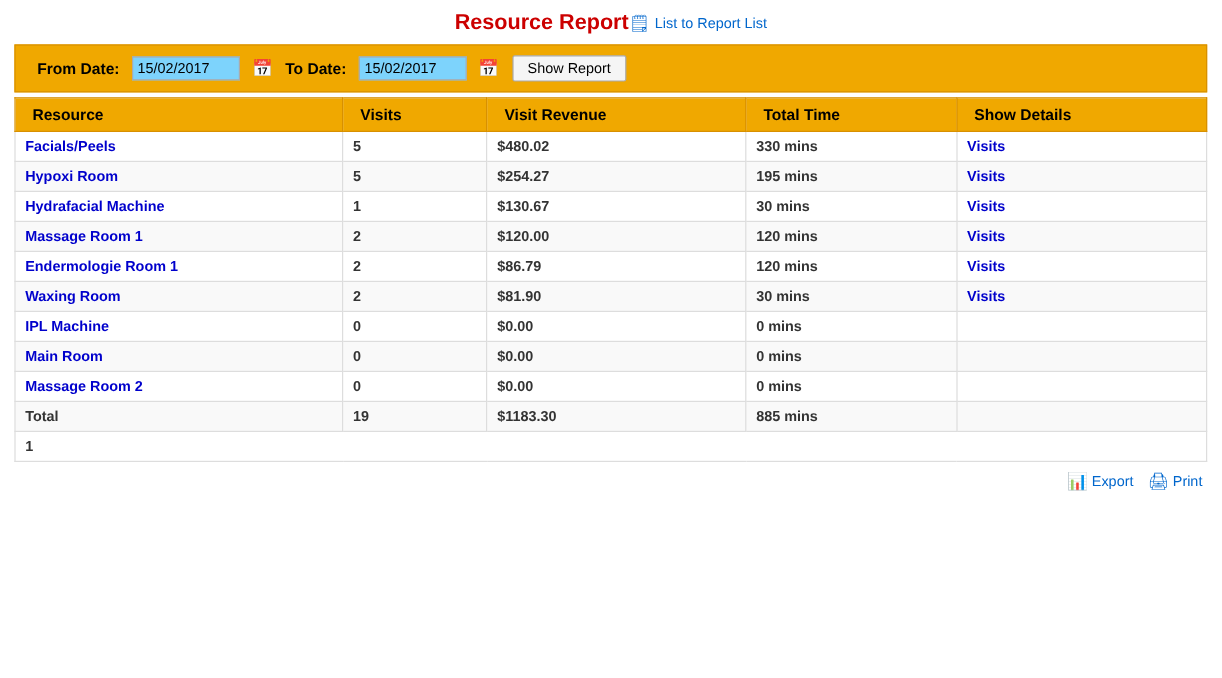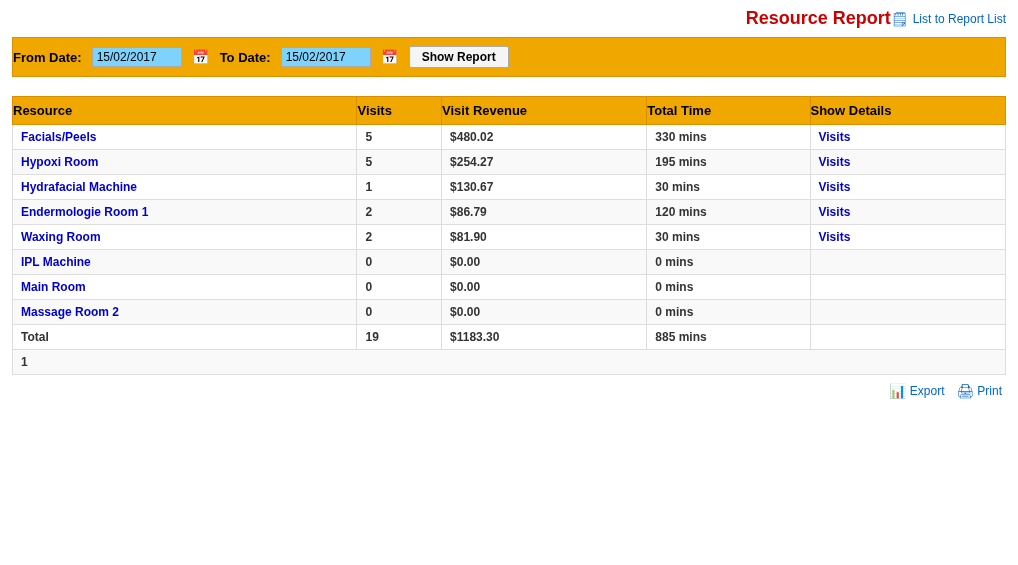--- a/index.html
+++ b/index.html
@@ -7,44 +7,44 @@
       font-family: Arial, sans-serif;
       font-size: 13px;
       background: #fff;
       color: #333;
     }
     .page-wrapper {
       padding: 8px 12px;
     }
     .top-bar {
       display: flex;
-      justify-content: flex-end;
+      justify-content: center;
       align-items: center;
       margin-bottom: 8px;
     }
     .page-title {
       color: #cc0000;
       font-size: 18px;
       font-weight: bold;
     }
     .back-link {
       display: flex;
       align-items: center;
       gap: 4px;
       color: #0066cc;
       text-decoration: none;
       font-size: 12px;
     }
     .filter-bar {
       background: #f0a800;
-      padding: 8px 0;
+      padding: 8px 18px;
       display: flex;
       align-items: center;
       gap: 10px;
-      margin-bottom: 19px;
+      margin-bottom: 4px;
       border: 1px solid #d89000;
     }
     .filter-label {
       font-weight: bold;
       font-size: 13px;
       color: #000;
     }
     .filter-input {
       border: 1px solid #aaa;
       padding: 2px 4px;
@@ -62,32 +62,31 @@
       color: #555;
       font-size: 14px;
     }
     .show-report-btn {
       padding: 3px 12px;
       font-size: 12px;
       background: #f5f5f5;
       border: 1px solid #aaa;
       cursor: pointer;
       border-radius: 2px;
-      font-weight: bold;
     }
     .report-table {
       width: 100%;
       border-collapse: collapse;
       border: 1px solid #ccc;
     }
     .report-table th {
       background: #f0a800;
       color: #000;
       font-weight: bold;
-      padding: 6px 0;
+      padding: 6px 14px;
       text-align: left;
       border: 1px solid #d89000;
       font-size: 13px;
     }
     .report-table td {
       padding: 5px 8px;
       border: 1px solid #ddd;
       font-size: 12px;
       font-weight: bold;
     }
@@ -183,20 +182,27 @@
           <td><a class="visits-link" href="#">Visits</a></td>
         </tr>
         <tr>
           <td><a class="resource-link" href="#">Hydrafacial Machine</a></td>
           <td>1</td>
           <td>$130.67</td>
           <td>30 mins</td>
           <td><a class="visits-link" href="#">Visits</a></td>
         </tr>
         <tr>
+          <td><a class="resource-link" href="#">Massage Room 1</a></td>
+          <td>2</td>
+          <td>$120.00</td>
+          <td>120 mins</td>
+          <td><a class="visits-link" href="#">Visits</a></td>
+        </tr>
+        <tr>
           <td><a class="resource-link" href="#">Endermologie Room 1</a></td>
           <td>2</td>
           <td>$86.79</td>
           <td>120 mins</td>
           <td><a class="visits-link" href="#">Visits</a></td>
         </tr>
         <tr>
           <td><a class="resource-link" href="#">Waxing Room</a></td>
           <td>2</td>
           <td>$81.90</td>

